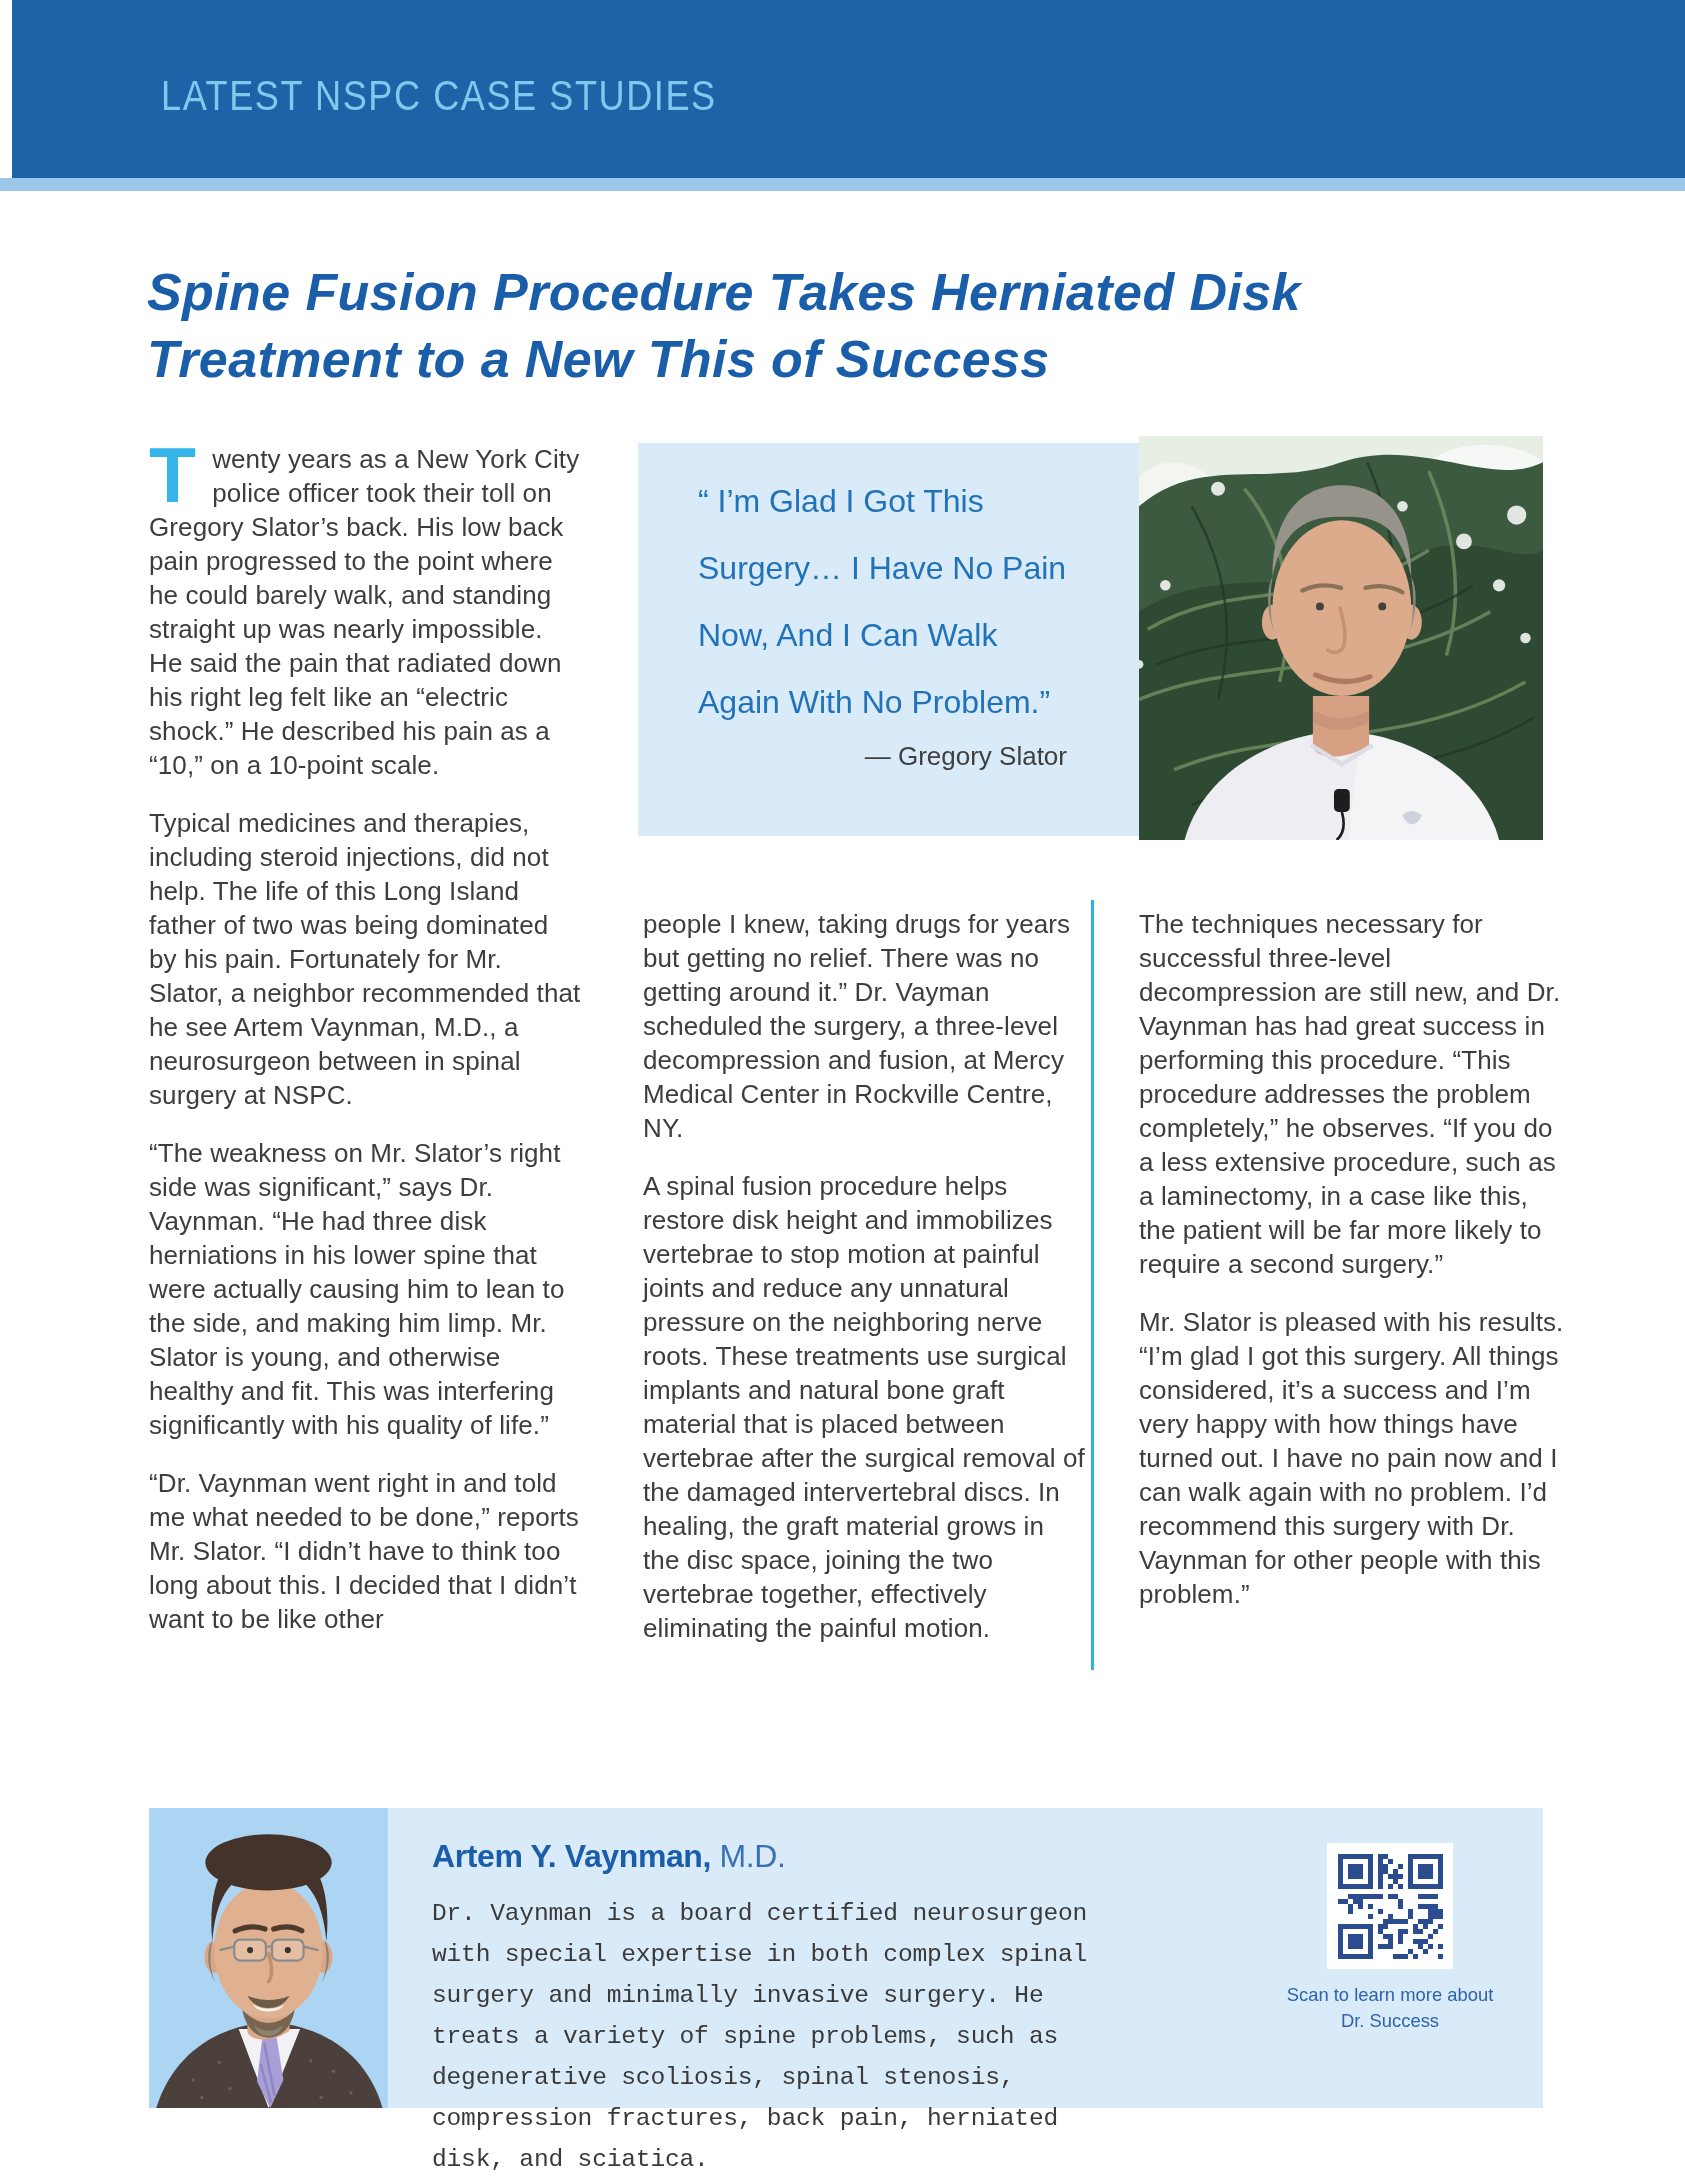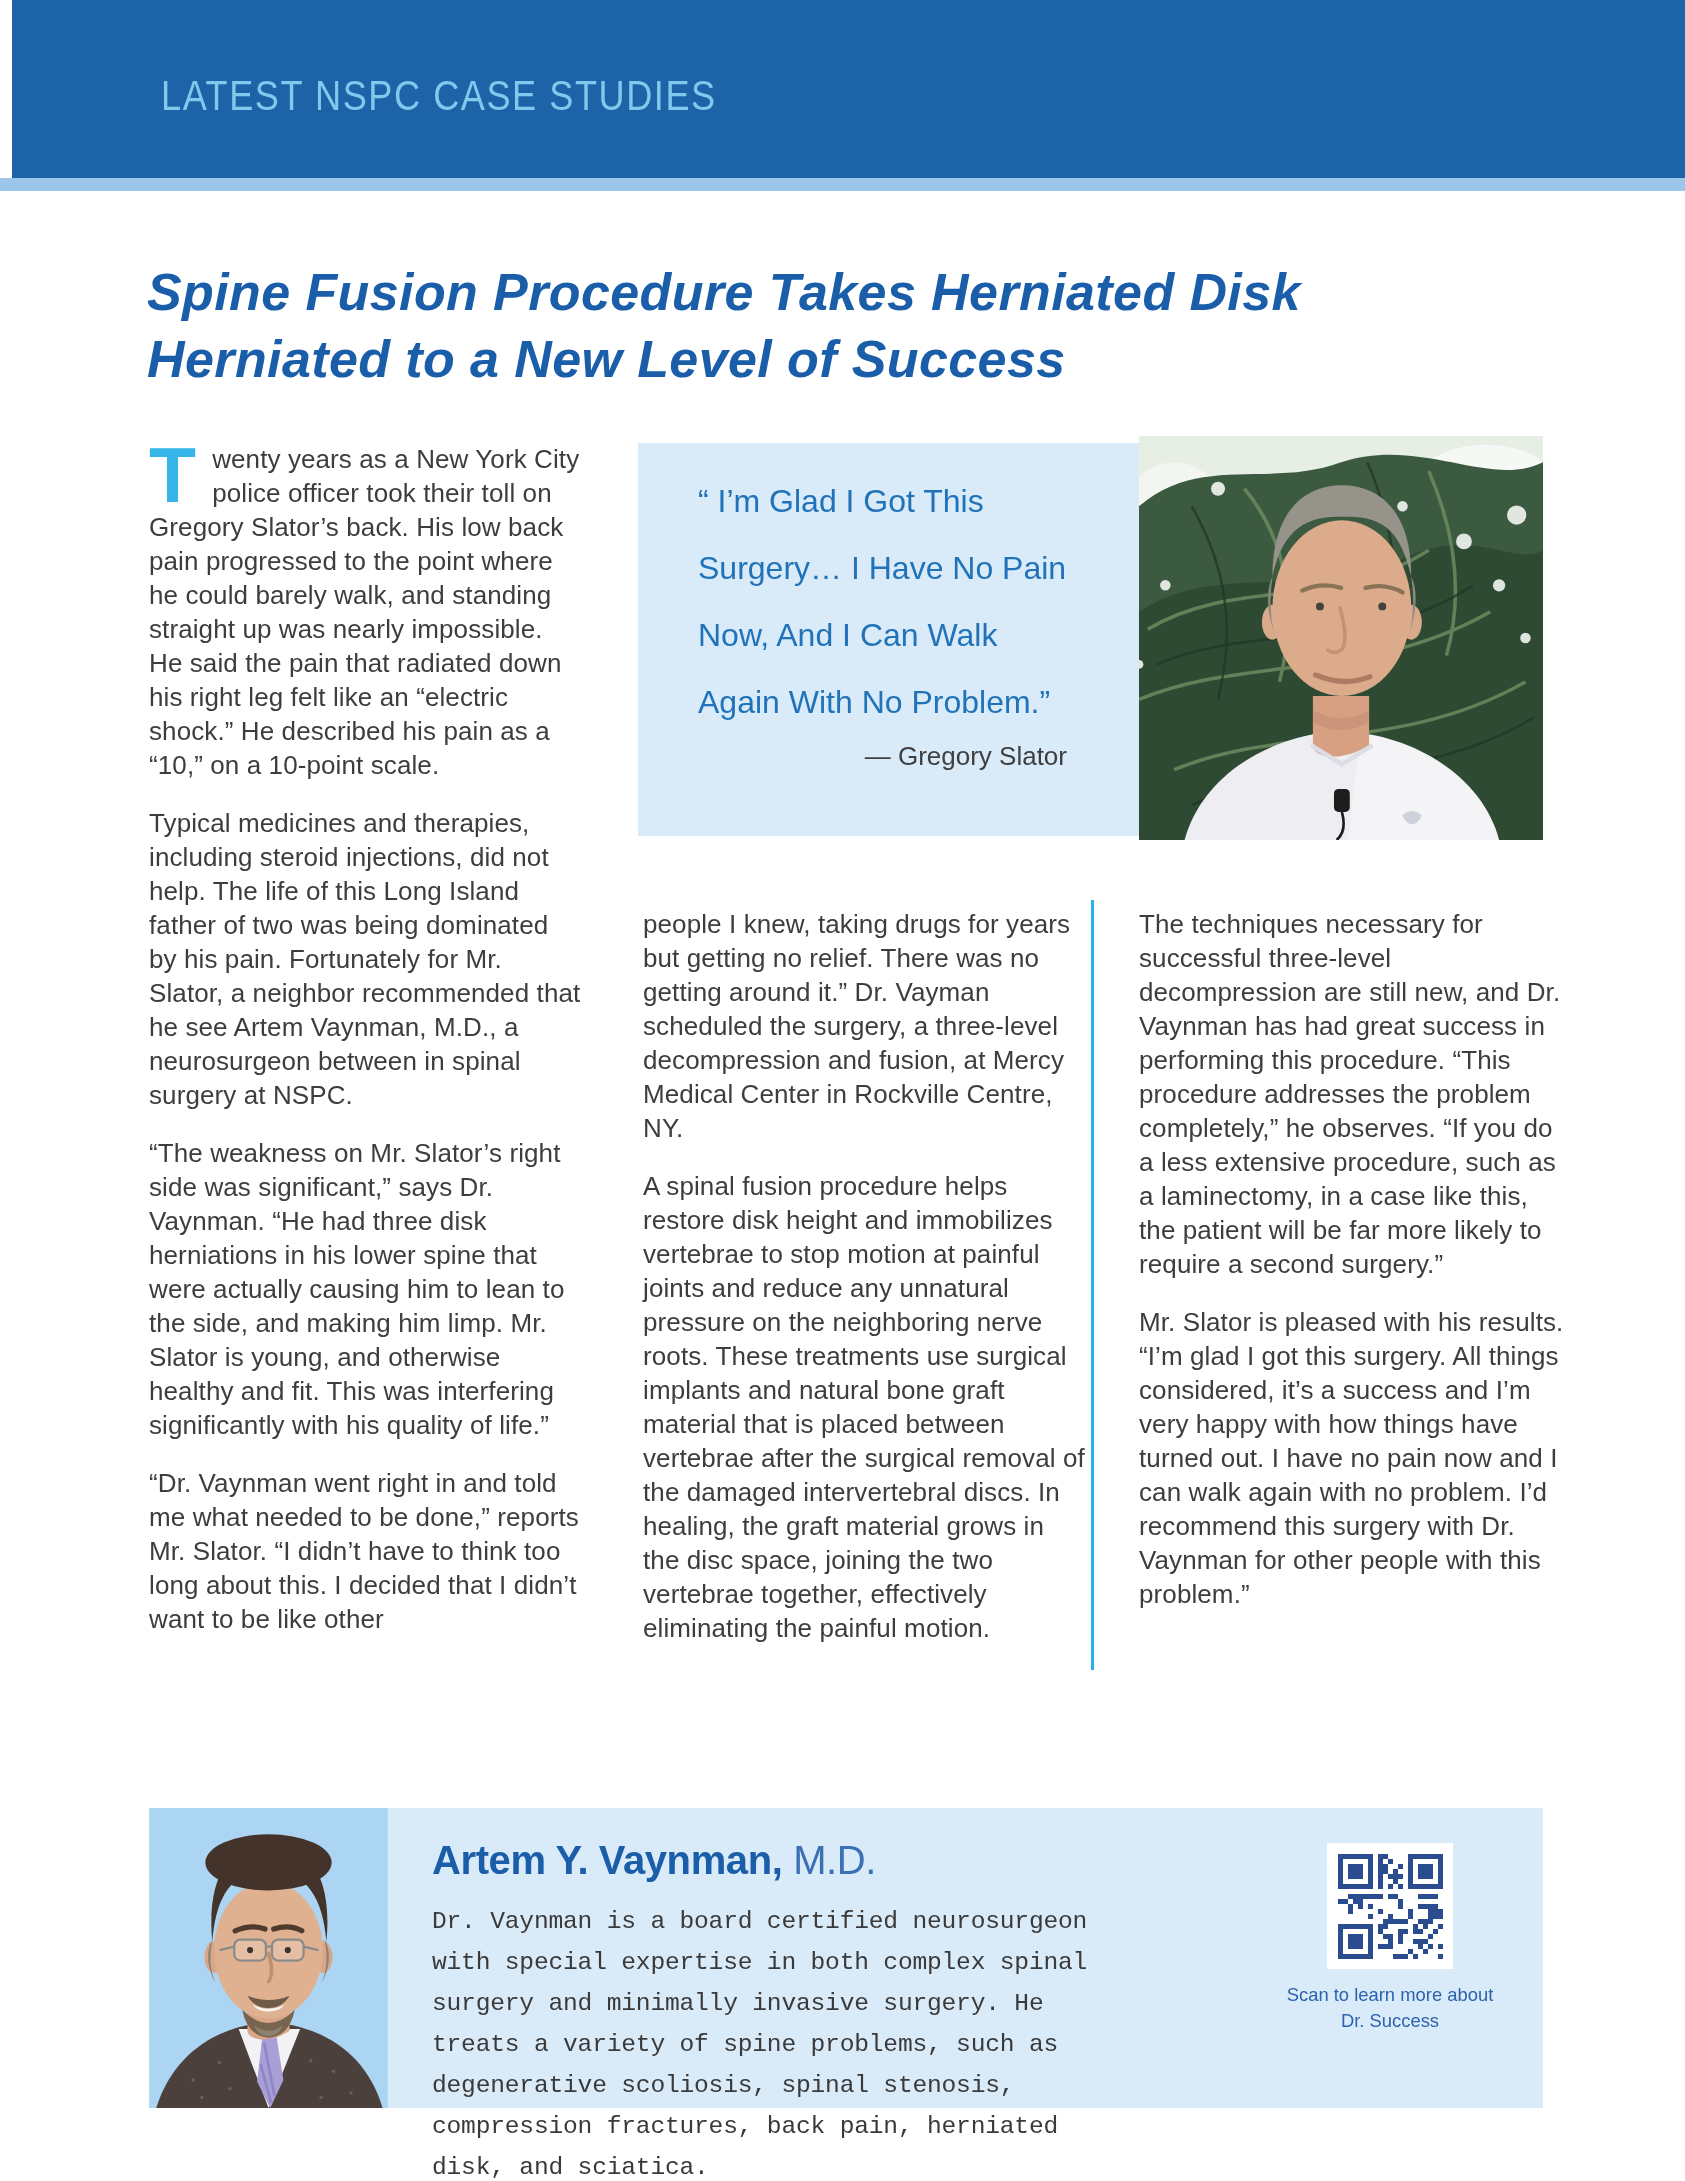--- a/index.html
+++ b/index.html
@@ -33,41 +33,41 @@
   .qline:first-child{margin-top:24.6px;}
   .qattr{margin-top:5.3px;text-align:right;padding-right:112px;font-size:26px;color:#3f3f3f;}
 
   
   .photo{position:absolute;left:1139px;top:436px;width:404px;height:404px;margin:0;overflow:hidden;}
 
   
   .footer-box{position:absolute;left:149px;top:1808px;width:1394px;height:300px;background:#d9eaf9;}
   .dphoto{position:absolute;left:0;top:0;width:239px;height:300px;margin:0;overflow:hidden;}
   .dinfo{position:absolute;left:283px;top:30px;width:737px;}
-  .dname{margin:0 0 17.6px 0;font-size:40px;color:#1a5ea9;font-weight:bold;letter-spacing:-0.4px;}
+  .dname{margin:0 0 17.6px 0;font-size:32px;color:#1a5ea9;font-weight:bold;letter-spacing:-0.4px;}
   .dname .md{font-weight:400;color:#3a70b5;}
   .bio{margin:0;font-size:24.6px;line-height:41px;color:#3a3a3a;letter-spacing:-0.2px;width:711px;font-family:Liberation Mono, monospace;}
   .qr-wrap{position:absolute;left:1178px;top:35px;width:126px;height:126px;background:#ffffff;
            display:flex;align-items:center;justify-content:center;}
   .qr-caption{position:absolute;left:1083px;top:174px;width:316px;text-align:center;
               font-size:18.4px;line-height:26px;color:#2c63ad;}
 </style>
 </head>
 <body>
 
 <div class="page">
 
   <header class="band">
     <div class="band-title">LATEST NSPC CASE STUDIES</div>
   </header>
   <div class="stripe"></div>
 
   <h1 class="headline">
     <span>Spine Fusion Procedure Takes Herniated Disk</span>
-    <span>Herniated to a New Level of Success</span>
+    <span>Treatment to a New This of Success</span>
   </h1>
 
   <section class="col col1">
     <p><span class="dropcap">T</span><span>wenty years as a New York City police officer took their toll on Gregory Slator’s back. His low back pain progressed to the point where he could barely walk, and standing straight up was nearly impossible. He said the pain that radiated down his right leg felt like an “electric shock.” He described his pain as a “10,” on a 10-point scale.</span></p>
     <p>Typical medicines and therapies, including steroid injections, did not help. The life of this Long Island father of two was being dominated by his pain. Fortunately for Mr. Slator, a neighbor recommended that he see Artem Vaynman, M.D., a neurosurgeon between in spinal surgery at NSPC.</p>
     <p>“The weakness on Mr. Slator’s right side was significant,” says Dr. Vaynman. “He had three disk herniations in his lower spine that were actually causing him to lean to the side, and making him limp. Mr. Slator is young, and otherwise healthy and fit. This was interfering significantly with his quality of life.”</p>
     <p>“Dr. Vaynman went right in and told me what needed to be done,” reports Mr. Slator. “I didn’t have to think too long about this. I decided that I didn’t want to be like other</p>
   </section>
 
   <aside class="quotebox">

